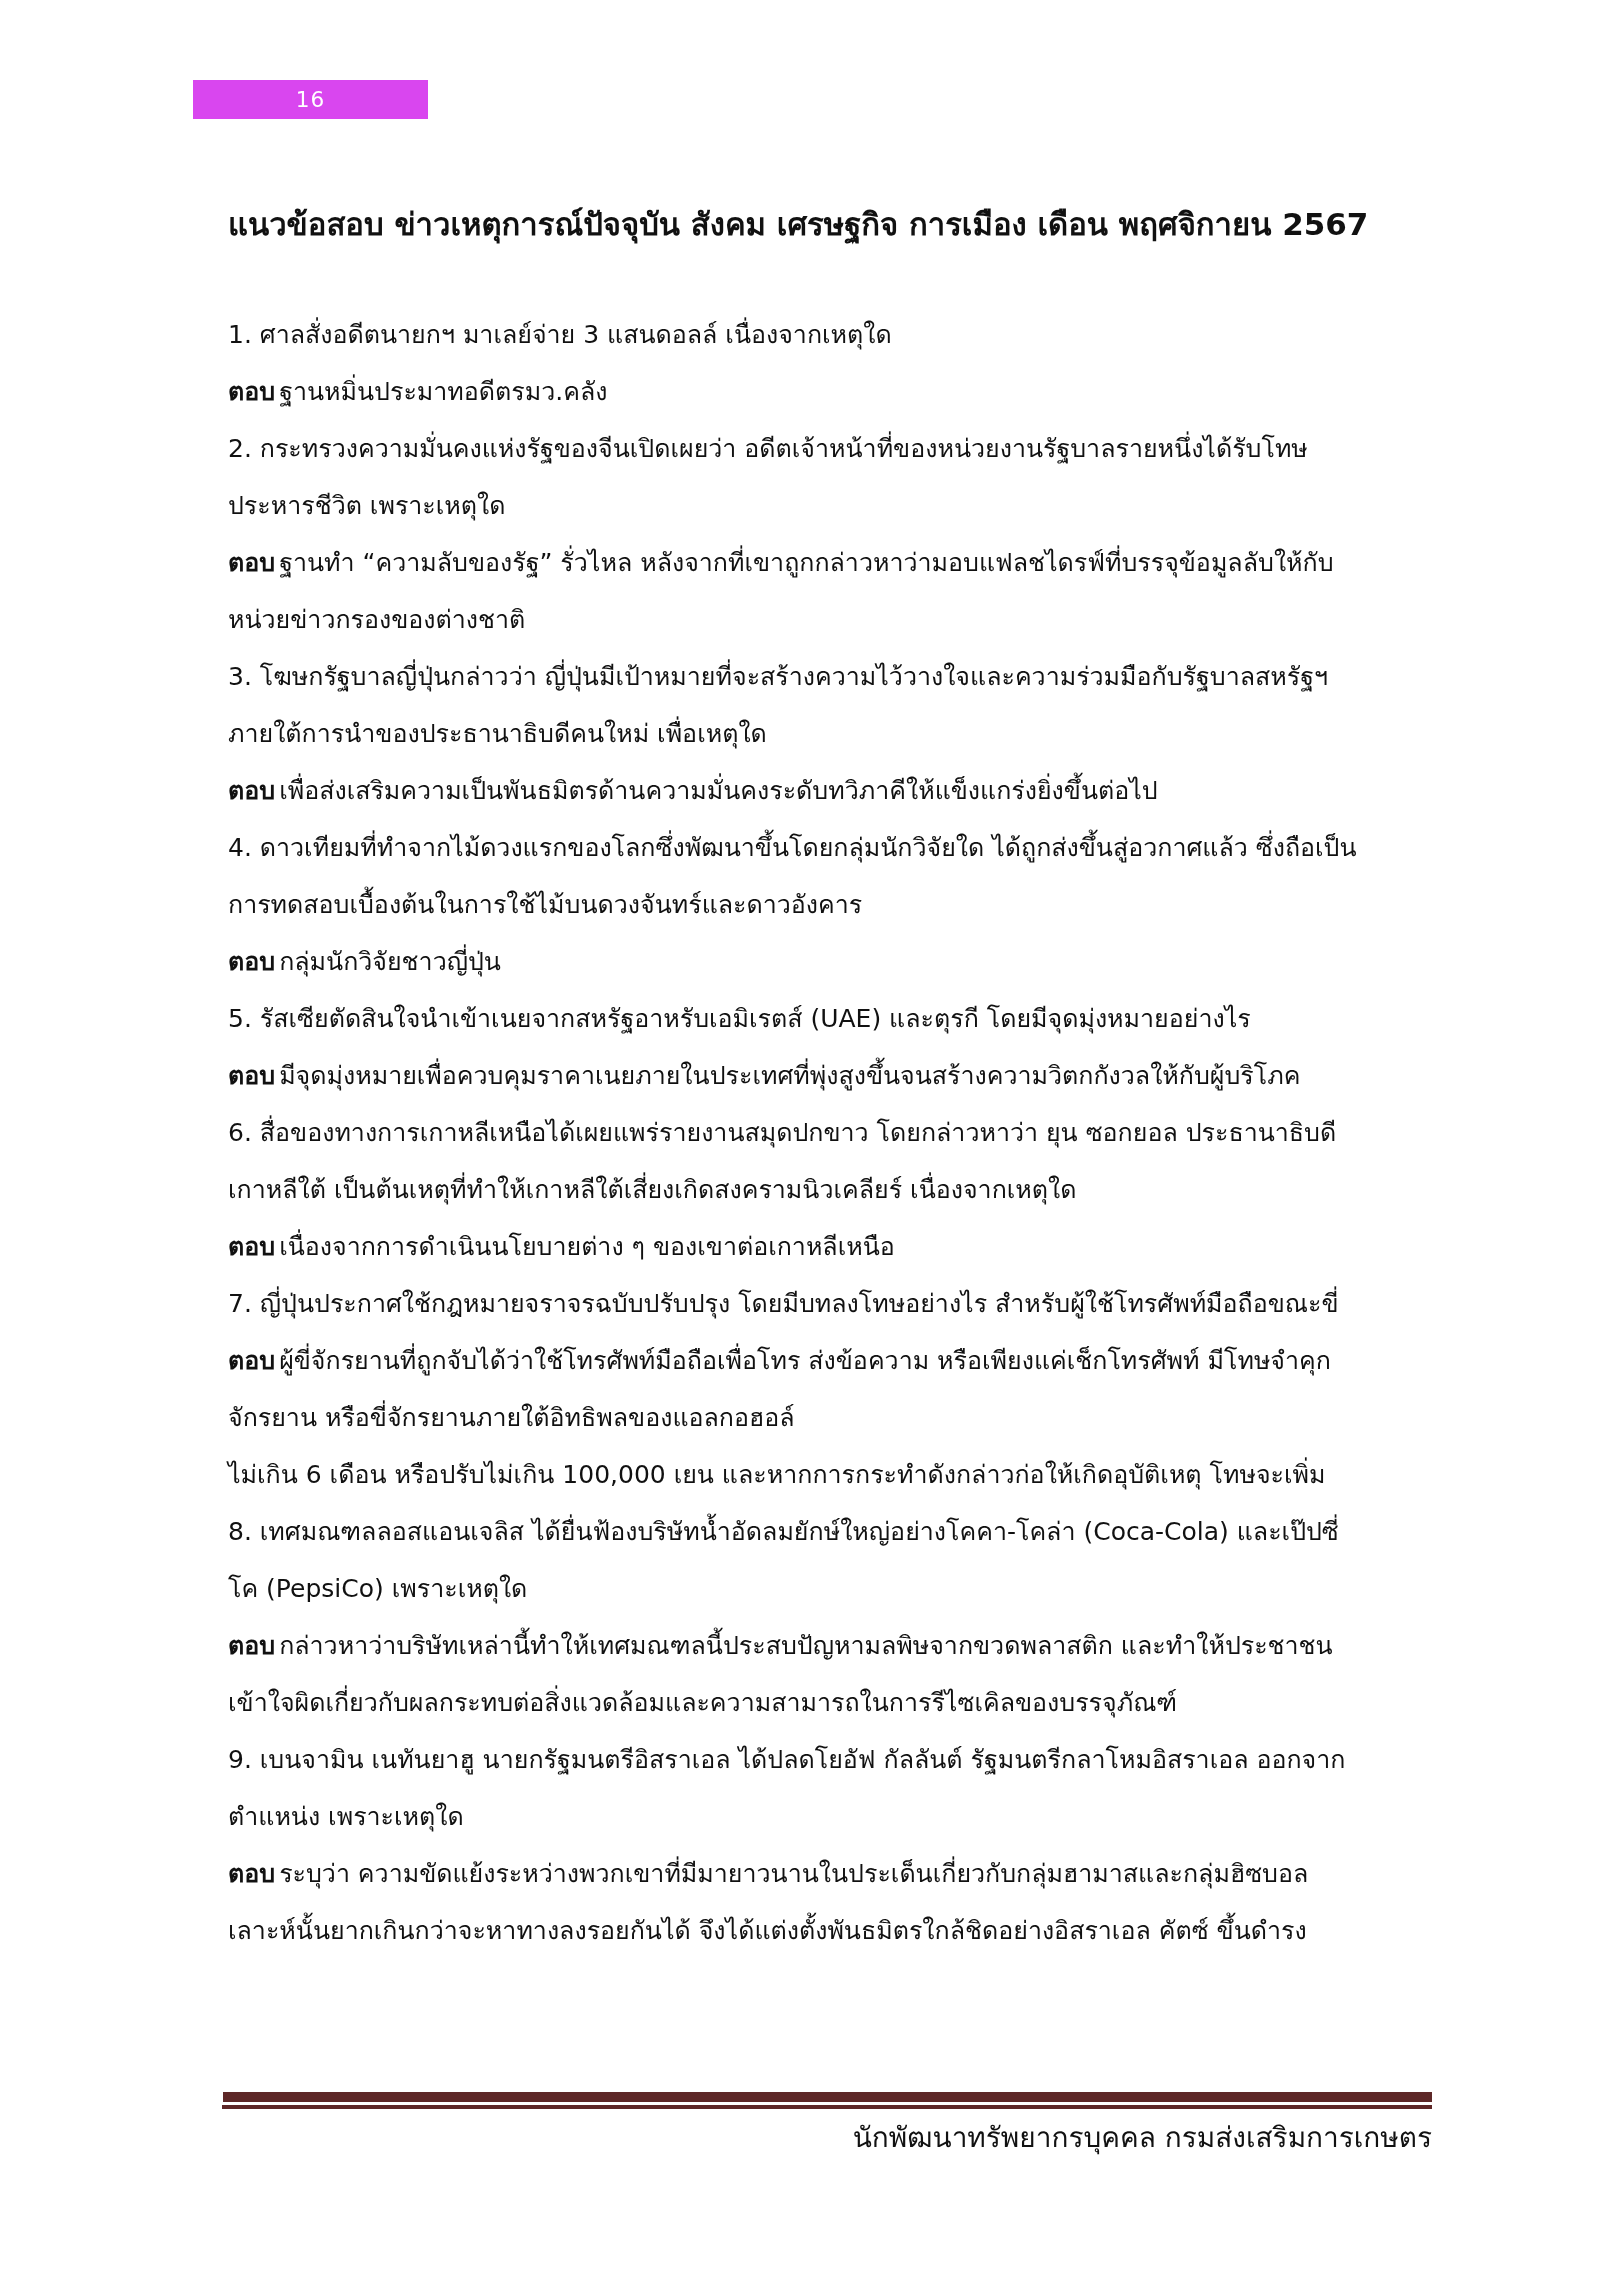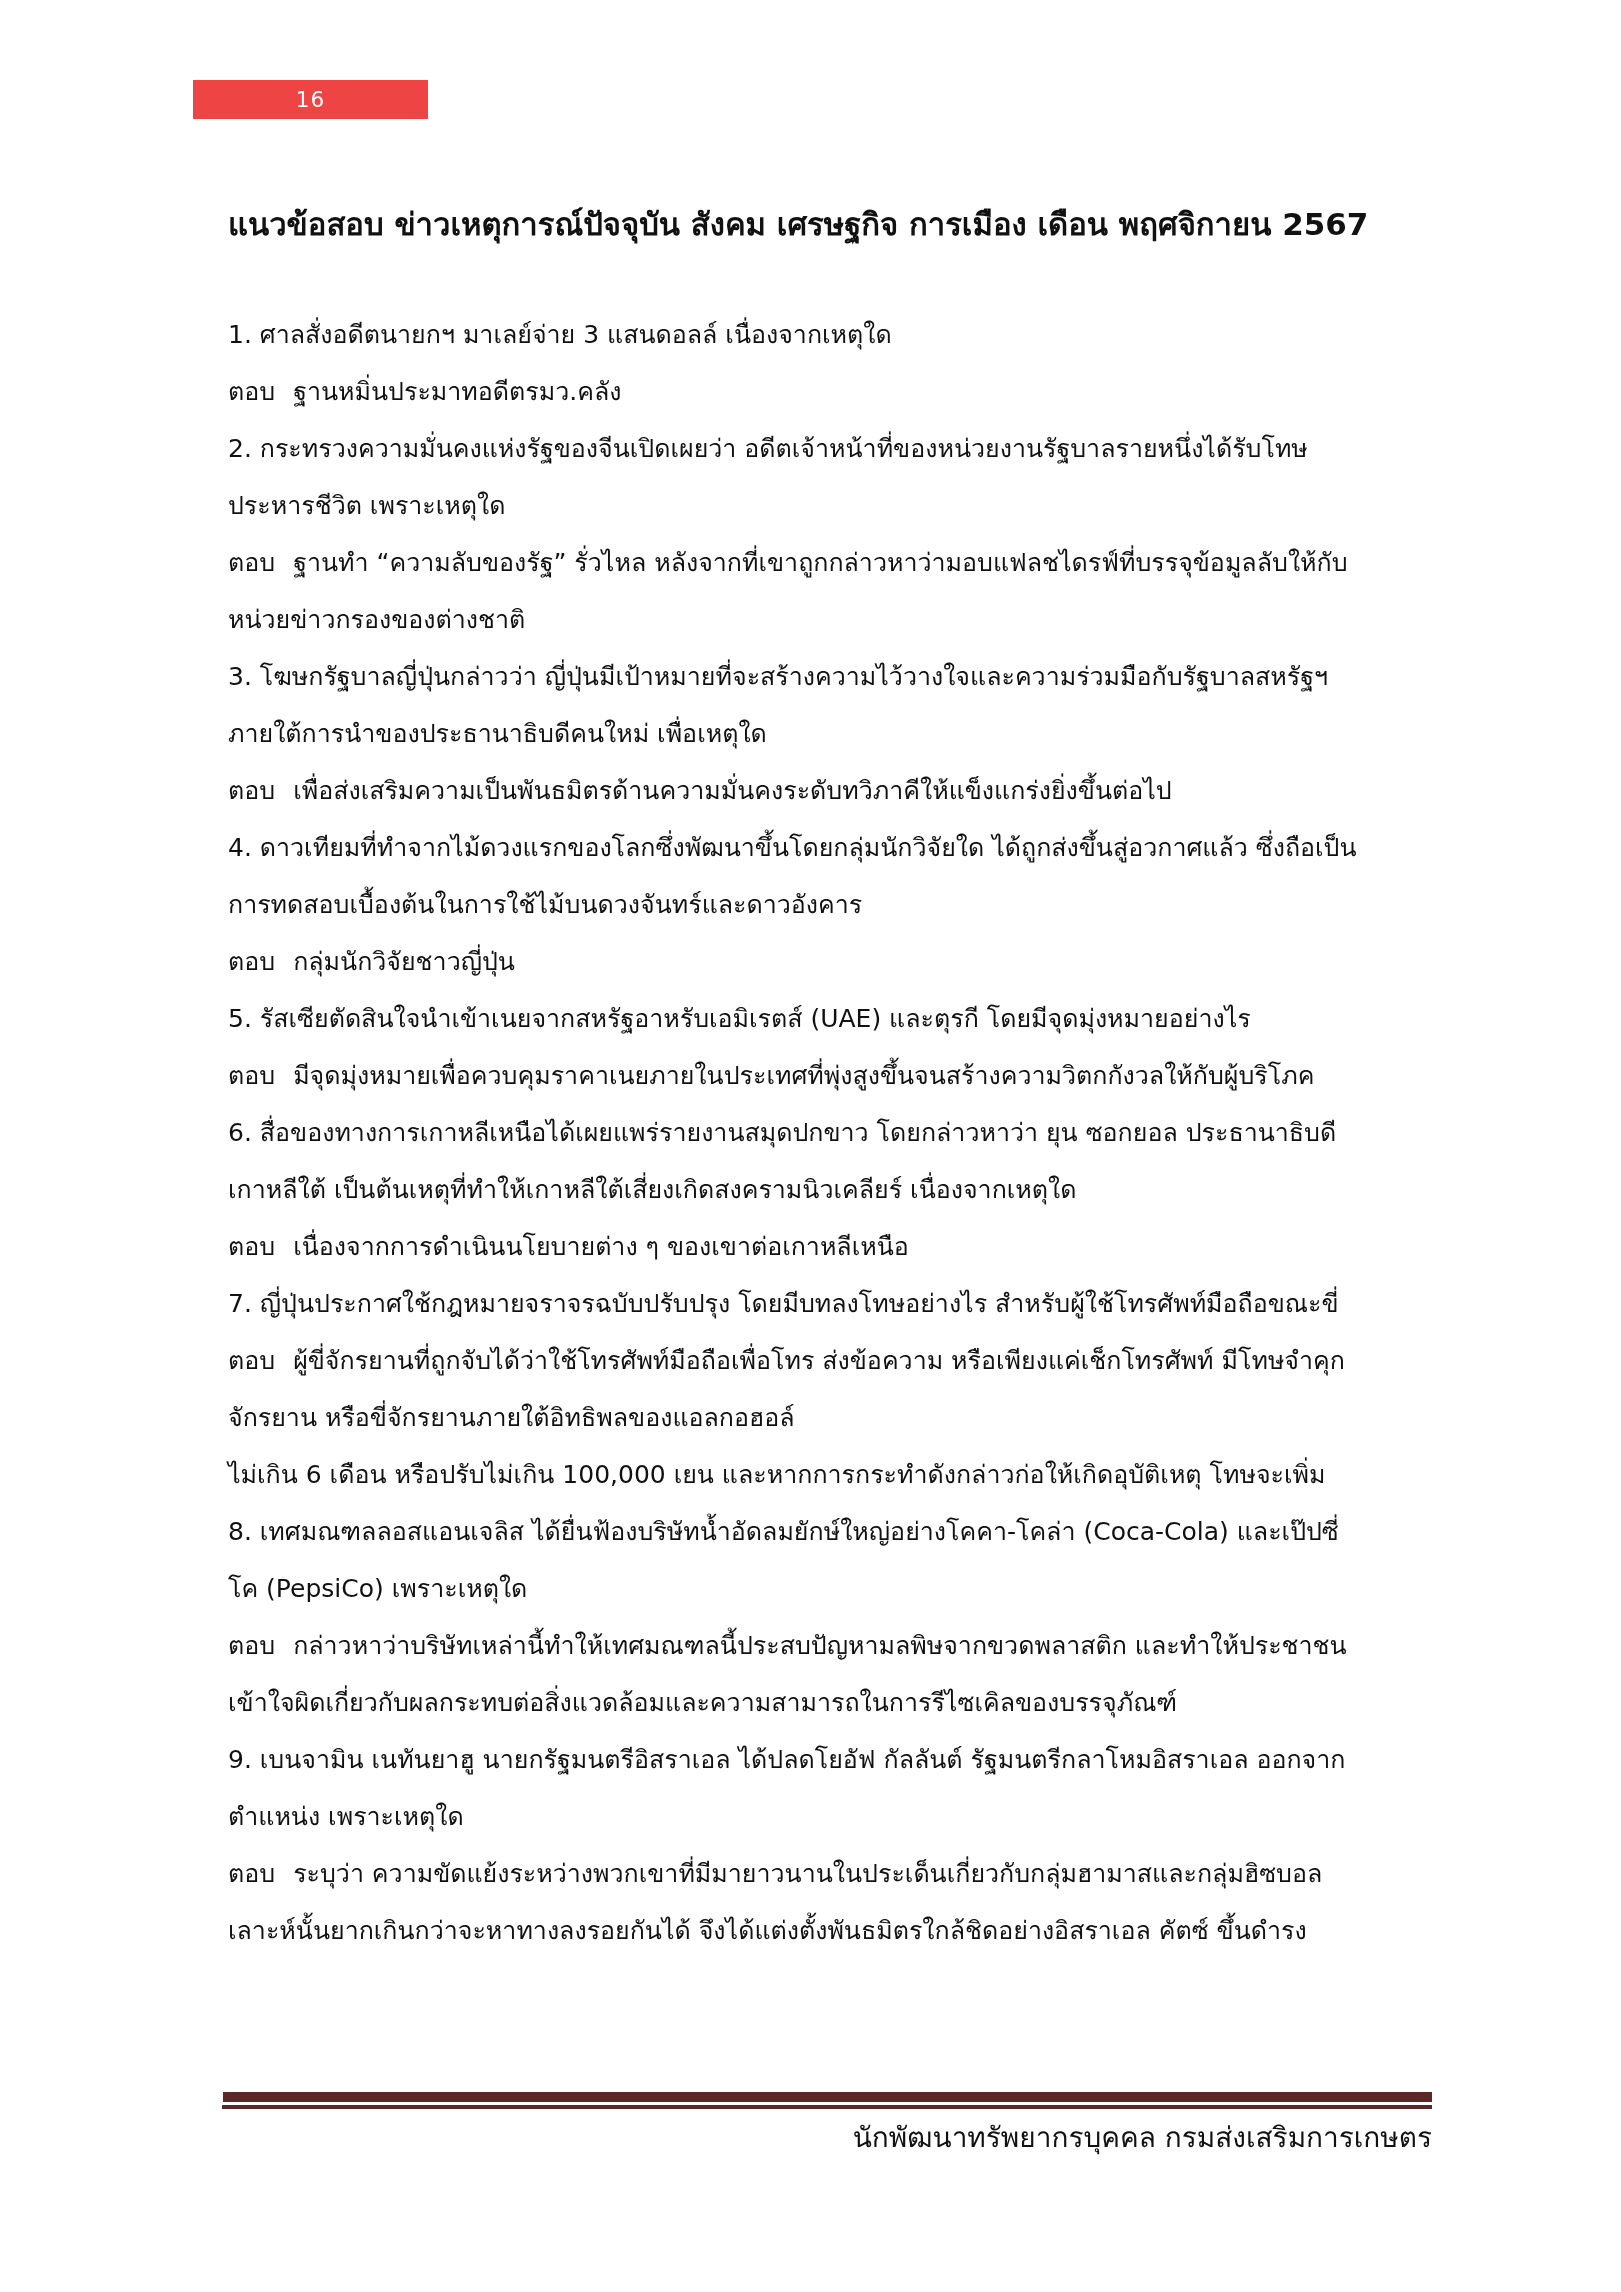--- a/index.html
+++ b/index.html
@@ -10,21 +10,21 @@
     background: #ffffff;
     font-family: "DejaVu Sans", "Liberation Sans", sans-serif;
     color: #111111;
   }
   .page-number-box {
     position: absolute;
     left: 193px;
     top: 80px;
     width: 235px;
     height: 39px;
-    background: #ef4444;
+    background: #d946ef;
     color: #ffffff;
     display: flex;
     align-items: center;
     justify-content: center;
     font-size: 21.6px;
     letter-spacing: 1px;
   }
   .doc-title {
     position: absolute;
     left: 228px;
@@ -41,22 +41,22 @@
     width: 1235px;
   }
   .content .line {
     height: 57px;
     line-height: 57px;
     font-size: 25px;
     white-space: nowrap;
     overflow: visible;
   }
   .content .line .prefix {
-    font-weight: normal;
-    margin-right: 18px;
+    font-weight: bold;
+    margin-right: 4px;
   }
   .content .line .prefix:empty { margin-right: 0; }
   .rule-thick {
     position: absolute;
     left: 223px;
     top: 2092px;
     width: 1209px;
     height: 9.8px;
   }
   .rule-thin {

